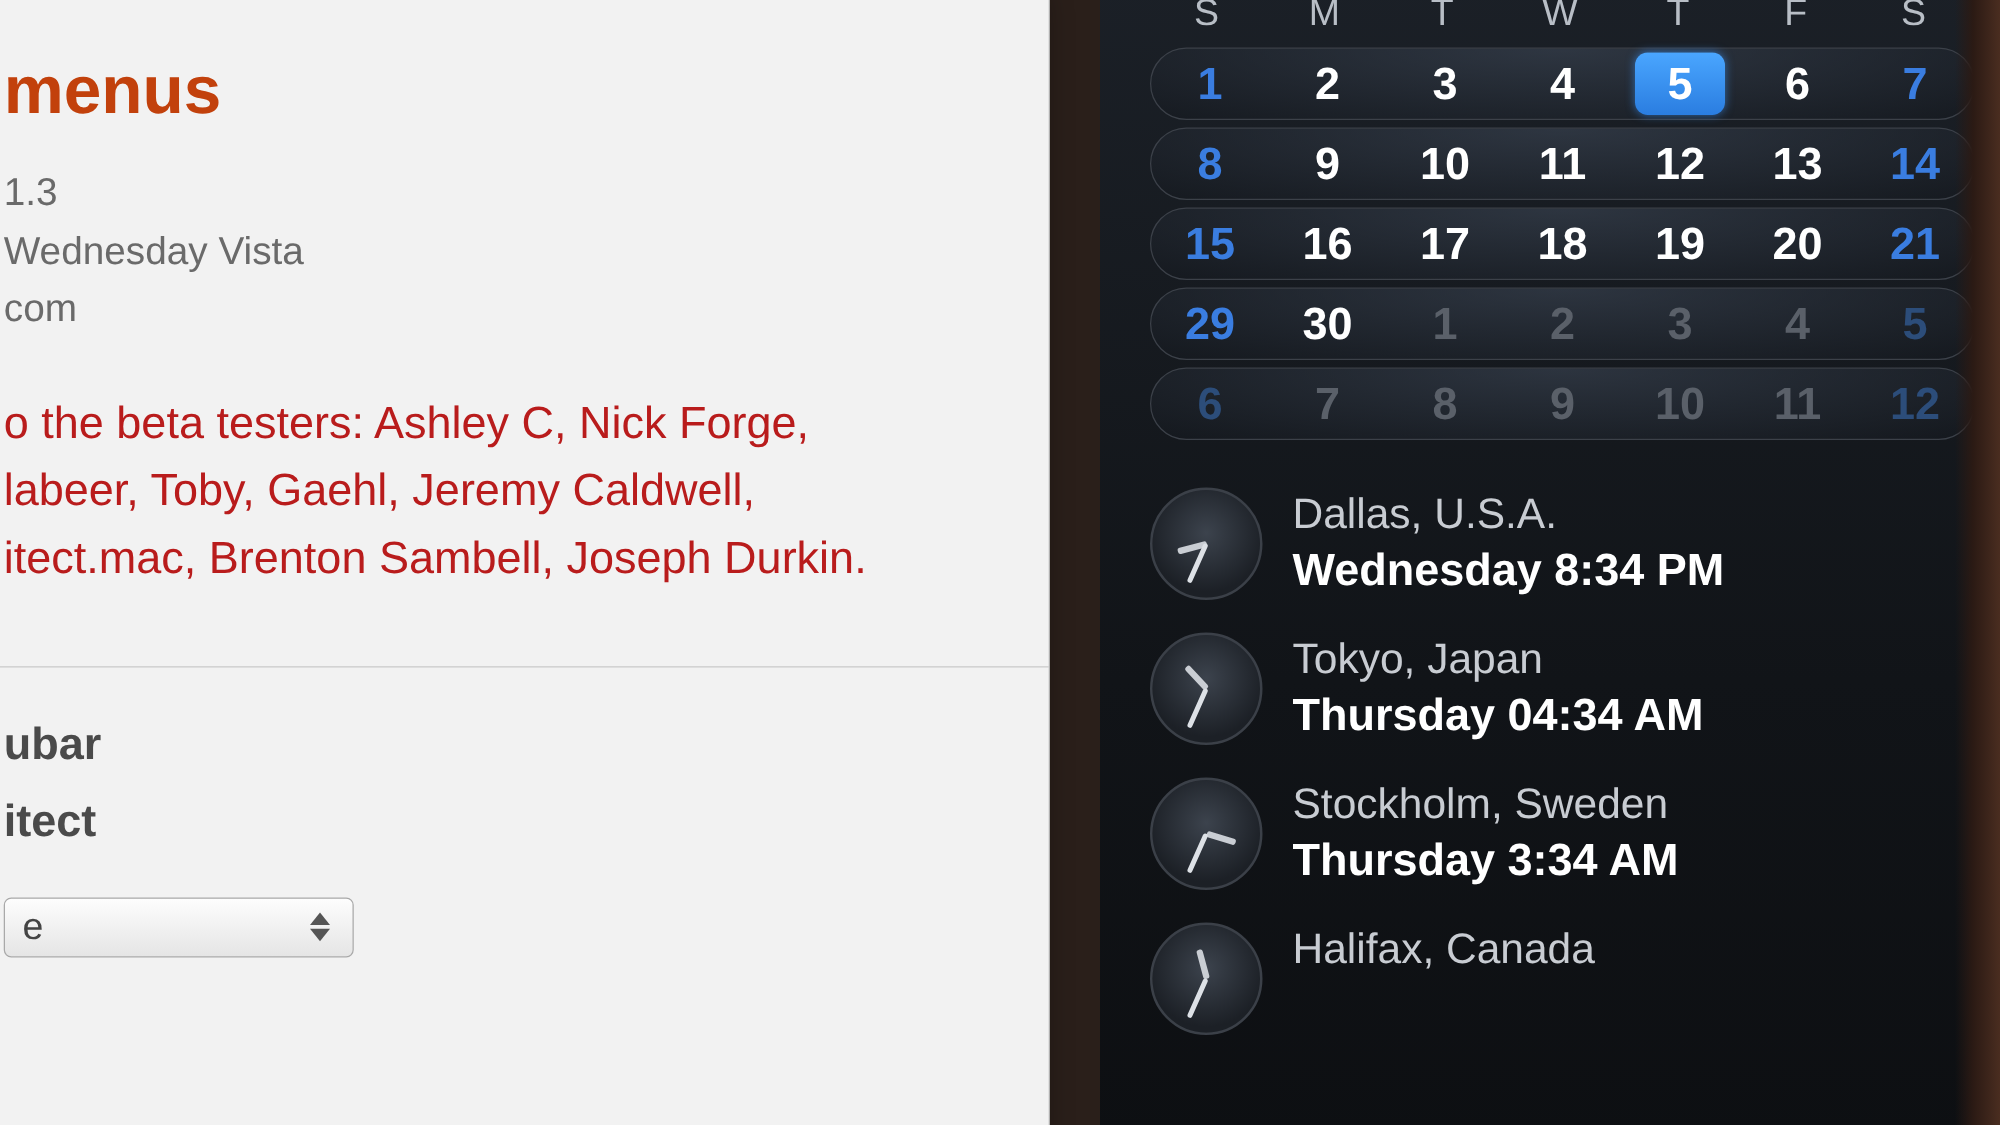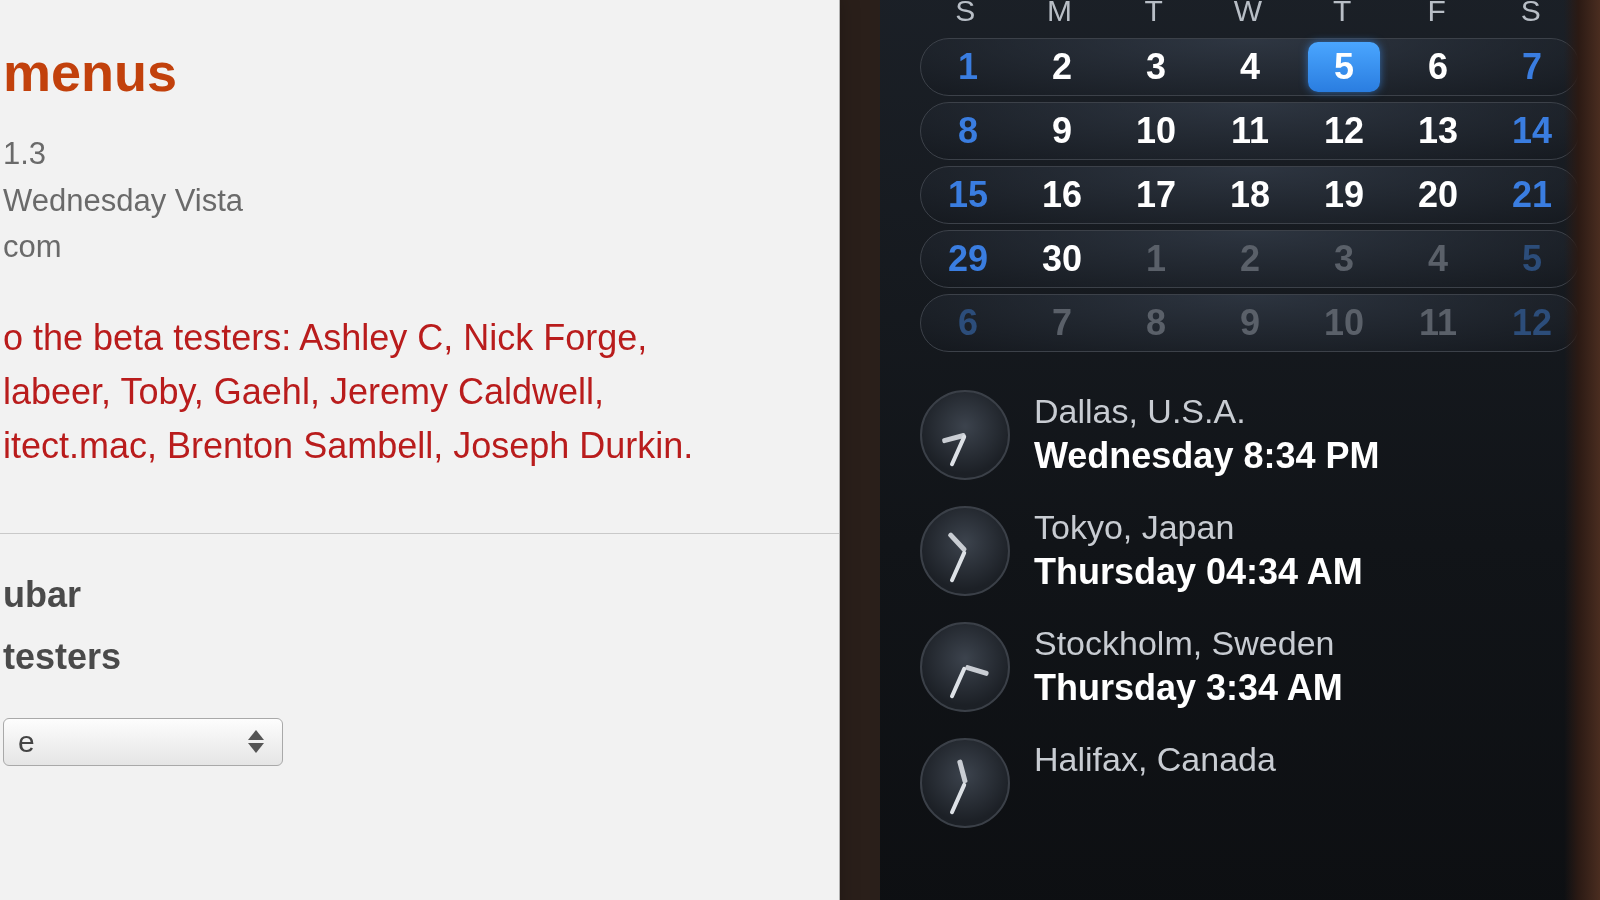--- a/index.html
+++ b/index.html
@@ -220,21 +220,21 @@
 
       <div class="prefs-notes">
         <div>o the beta testers: Ashley C, Nick Forge,</div>
         <div>labeer, Toby, Gaehl, Jeremy Caldwell,</div>
         <div>itect.mac, Brenton Sambell, Joseph Durkin.</div>
       </div>
 
       <div class="prefs-sep"></div>
 
       <div class="prefs-opt">ubar</div>
-      <div class="prefs-opt">testers</div>
+      <div class="prefs-opt">itect</div>
 
       <div class="prefs-select-row">
         <div class="prefs-select">
           <span>e</span>
           <span class="stepper-icon">
             <span class="tri-up"></span>
             <span class="tri-down"></span>
           </span>
         </div>
       </div>

